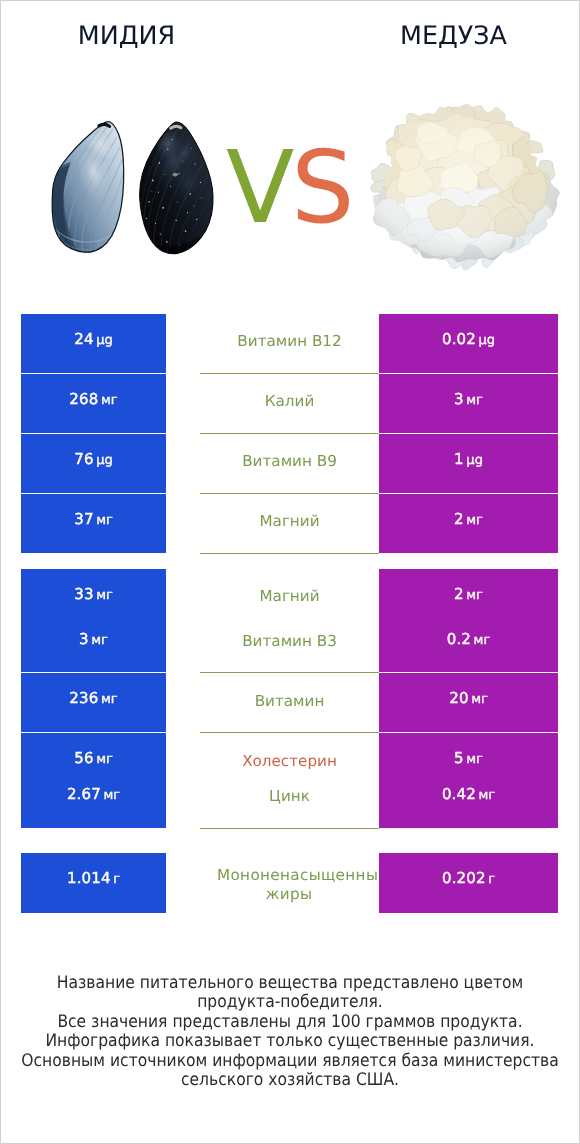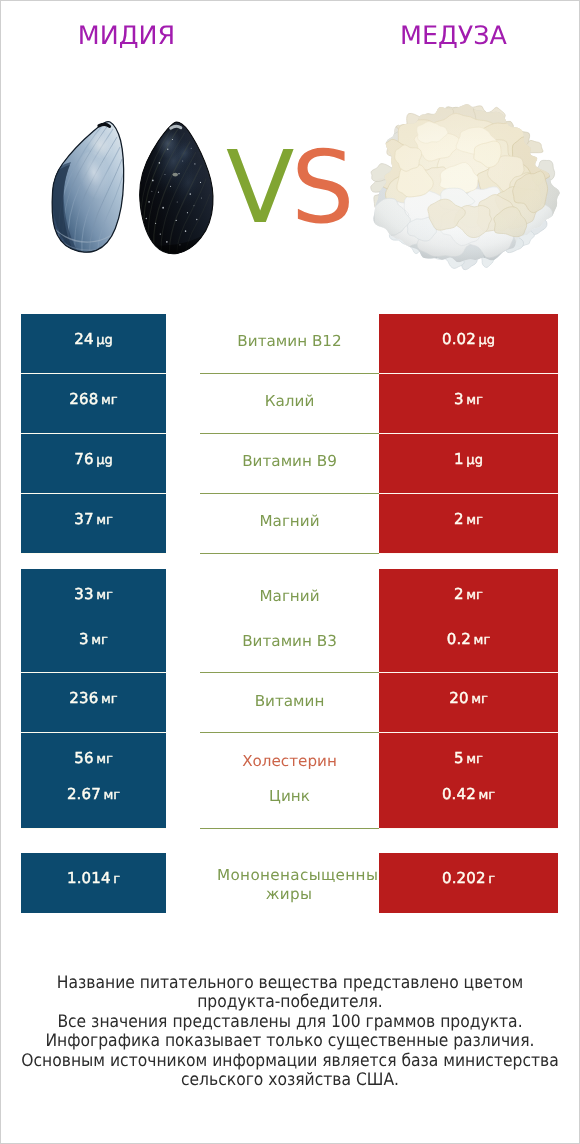--- a/index.html
+++ b/index.html
@@ -13,21 +13,21 @@
   }
   .page{position:absolute;inset:0;}
   
   .frame{position:absolute;left:0;top:0;width:580px;height:1144px;
          box-sizing:border-box;border:1px solid #cfcfcf;pointer-events:none;}
 
   
   .title{
     position:absolute;top:23px;
     font-size:25.4px;line-height:25.4px;
-    color:#a21caf;letter-spacing:0;
+    color:#0f172a;letter-spacing:0;
     white-space:nowrap;text-align:center;
   }
   .title-left{left:0;width:253px;}
   .title-right{left:327px;width:253px;}
 
   
   .hero{position:absolute;left:0;top:86px;width:580px;height:195px;}
   .hero-left{position:absolute;left:48px;top:33px;width:178px;height:140px;}
   .hero-right{position:absolute;left:365px;top:11px;width:195px;height:178px;}
   .vs{
@@ -35,23 +35,23 @@
     font-size:100px;line-height:92px;font-weight:400;letter-spacing:-3.5px;
   }
 
   .vs-v{color:#81A532;}
   .vs-s{color:#E16E4A;}
 
   
   .table{position:absolute;left:21px;top:314px;width:537px;height:599px;}
   .row{position:absolute;left:0;width:537px;height:59.9px;}
   .cell{position:absolute;top:0;height:100%;box-sizing:border-box;}
-  .cl{left:0;width:145px;background:#0c4a6e;border-bottom:1px solid #fffdf0;}
+  .cl{left:0;width:145px;background:#1d4ed8;border-bottom:1px solid #fffdf0;}
   .cm{left:179px;width:179px;background:#fff;border-bottom:1px solid #8a9e55;}
-  .cr{left:358px;width:179px;background:#b91c1c;border-bottom:1px solid #fff7f0;}
+  .cr{left:358px;width:179px;background:#a21caf;border-bottom:1px solid #fff7f0;}
   .row.rwin .cm{border-bottom-color:#c06a4c;}
   .row:last-child .cell{border-bottom:none;}
   .valtxt{
     position:absolute;left:0;width:100%;top:17px;text-align:center;
     color:#fffdf2;white-space:nowrap;line-height:16px;
   }
   .num{font-size:15px;font-weight:400;letter-spacing:0.15px;
        -webkit-text-stroke:0.45px #fffdf2;}
   .sp{font-size:8px;}
   .unit{font-size:13px;font-weight:400;-webkit-text-stroke:0.4px #fffdf2;}

